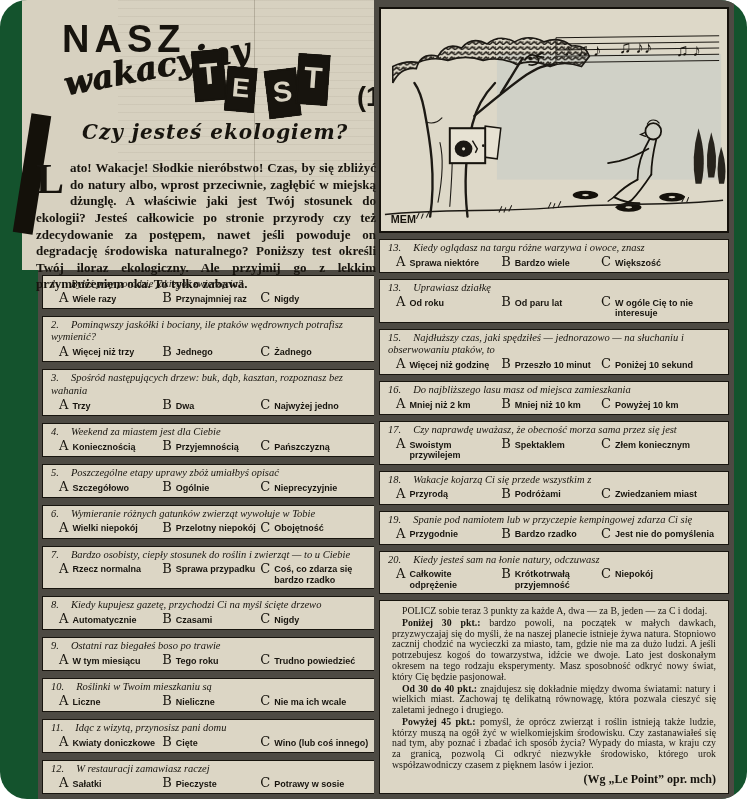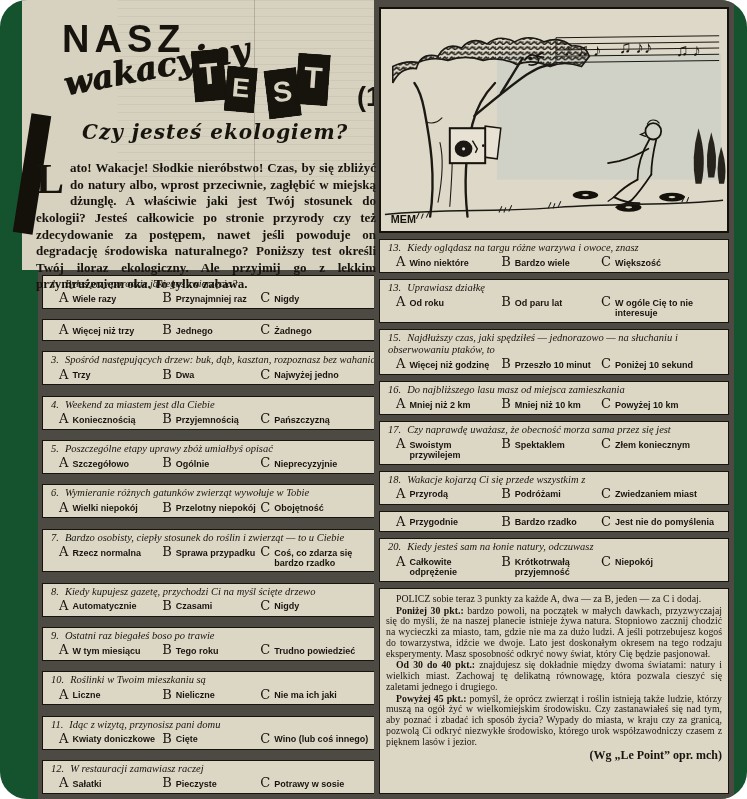--- a/index.html
+++ b/index.html
@@ -33,33 +33,33 @@
   .intro{position:absolute;left:14px;top:160px;width:340px;font-weight:bold;font-size:13px;line-height:1.28;
         text-align:justify;z-index:2;}
   .dropcap{float:left;font-size:42px;line-height:.8;padding:3px 6px 0 0;}
   
   .panel{position:absolute;background:#4d4a43;box-sizing:border-box;display:flex;flex-direction:column;}
   .panel-left{left:38px;top:270px;width:352px;height:529px;padding:5px 4px;justify-content:space-between;}
   .panel-right{left:374px;top:0;width:360px;height:799px;padding:7px 5px 5px;gap:6px;}
   
   .q-box{background:#dcd6c5;border:1.5px solid #17140e;padding:2px 7px 3px 8px;flex:0 0 auto;}
   .q-line{font-style:italic;font-size:10.5px;line-height:1.18;}
-  .q-num{font-style:italic;margin-right:6px;}
+  .q-num{font-style:italic;margin-right:12px;}
   .answers{display:flex;margin-top:1px;}
   .ans{display:flex;gap:4px;box-sizing:border-box;}
   .ans-a{flex:0 0 34%;padding-left:8px;}
   .ans-b{flex:0 0 30%;}
   .ans-c{flex:1 1 auto;}
   .letter{font-family:"DejaVu Serif",serif;font-size:13px;line-height:1.05;}
   .label{font-family:"Liberation Sans",sans-serif;font-weight:bold;font-size:9px;line-height:1.15;padding-top:2.5px;}
   
   .cartoon-box{background:#ddd8c8;border:2px solid #14110b;height:222px;flex:0 0 auto;position:relative;overflow:hidden;}
   .cartoon-box svg{width:100%;height:100%;display:block;}
   
-  .score-box{background:#dcd6c5;border:1.5px solid #17140e;padding:5px 6px 4px;flex:1 1 auto;overflow:hidden;
+  .score-box{background:#dcd6c5;border:1.5px solid #17140e;padding:5px 12px 4px;flex:1 1 auto;overflow:hidden;
         font-size:9.8px;line-height:1.1;text-align:justify;}
   .score-box p{margin:0 0 1px;text-indent:10px;}
   .credit{text-align:right;font-weight:bold;text-indent:0 !important;margin-top:2px !important;font-size:12px;}
   #col-right-qs{display:contents;}
 </style>
 </head>
 <body>
 
 <div class="page">
 
@@ -90,20 +90,23 @@
         <span class="label">Przynajmniej raz</span>
       </div>
       <div class="ans ans-c">
         <span class="letter">C</span>
         <span class="label">Nigdy</span>
       </div>
     </div>
   </div>
 
   <div class="q-box">
+    <div class="q-line">
+      <span class="q-num">2.</span><span class="q-text">Pominąwszy jaskółki i bociany, ile ptaków wędrownych potrafisz wymienić?</span>
+    </div>
     <div class="answers">
       <div class="ans ans-a">
         <span class="letter">A</span>
         <span class="label">Więcej niż trzy</span>
       </div>
       <div class="ans ans-b">
         <span class="letter">B</span>
         <span class="label">Jednego</span>
       </div>
       <div class="ans ans-c">
@@ -261,21 +264,21 @@
       <div class="ans ans-a">
         <span class="letter">A</span>
         <span class="label">Liczne</span>
       </div>
       <div class="ans ans-b">
         <span class="letter">B</span>
         <span class="label">Nieliczne</span>
       </div>
       <div class="ans ans-c">
         <span class="letter">C</span>
-        <span class="label">Nie ma ich jaki</span>
+        <span class="label">Nie ma ich wcale</span>
       </div>
     </div>
   </div>
 
   <div class="q-box">
     <div class="q-line">
       <span class="q-num">11.</span><span class="q-text">Idąc z wizytą, przynosisz pani domu</span>
     </div>
     <div class="answers">
       <div class="ans ans-a">
@@ -406,21 +409,21 @@
     </div>
 
     <div id="col-right-qs">
   <div class="q-box">
     <div class="q-line">
       <span class="q-num">13.</span><span class="q-text">Kiedy oglądasz na targu różne warzywa i owoce, znasz</span>
     </div>
     <div class="answers">
       <div class="ans ans-a">
         <span class="letter">A</span>
-        <span class="label">Wino niektóre</span>
+        <span class="label">Sprawa niektóre</span>
       </div>
       <div class="ans ans-b">
         <span class="letter">B</span>
         <span class="label">Bardzo wiele</span>
       </div>
       <div class="ans ans-c">
         <span class="letter">C</span>
         <span class="label">Większość</span>
       </div>
     </div>
@@ -520,20 +523,23 @@
         <span class="label">Podróżami</span>
       </div>
       <div class="ans ans-c">
         <span class="letter">C</span>
         <span class="label">Zwiedzaniem miast</span>
       </div>
     </div>
   </div>
 
   <div class="q-box">
+    <div class="q-line">
+      <span class="q-num">19.</span><span class="q-text">Spanie pod namiotem lub w przyczepie kempingowej zdarza Ci się</span>
+    </div>
     <div class="answers">
       <div class="ans ans-a">
         <span class="letter">A</span>
         <span class="label">Przygodnie</span>
       </div>
       <div class="ans ans-b">
         <span class="letter">B</span>
         <span class="label">Bardzo rzadko</span>
       </div>
       <div class="ans ans-c">

